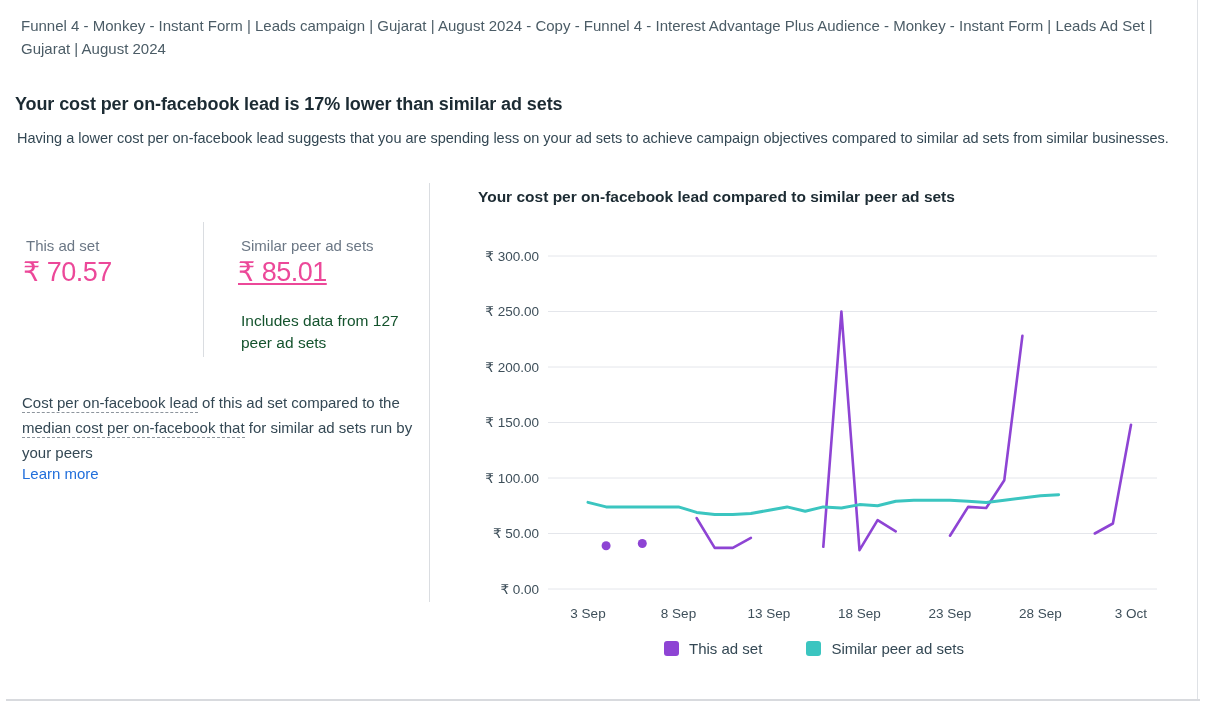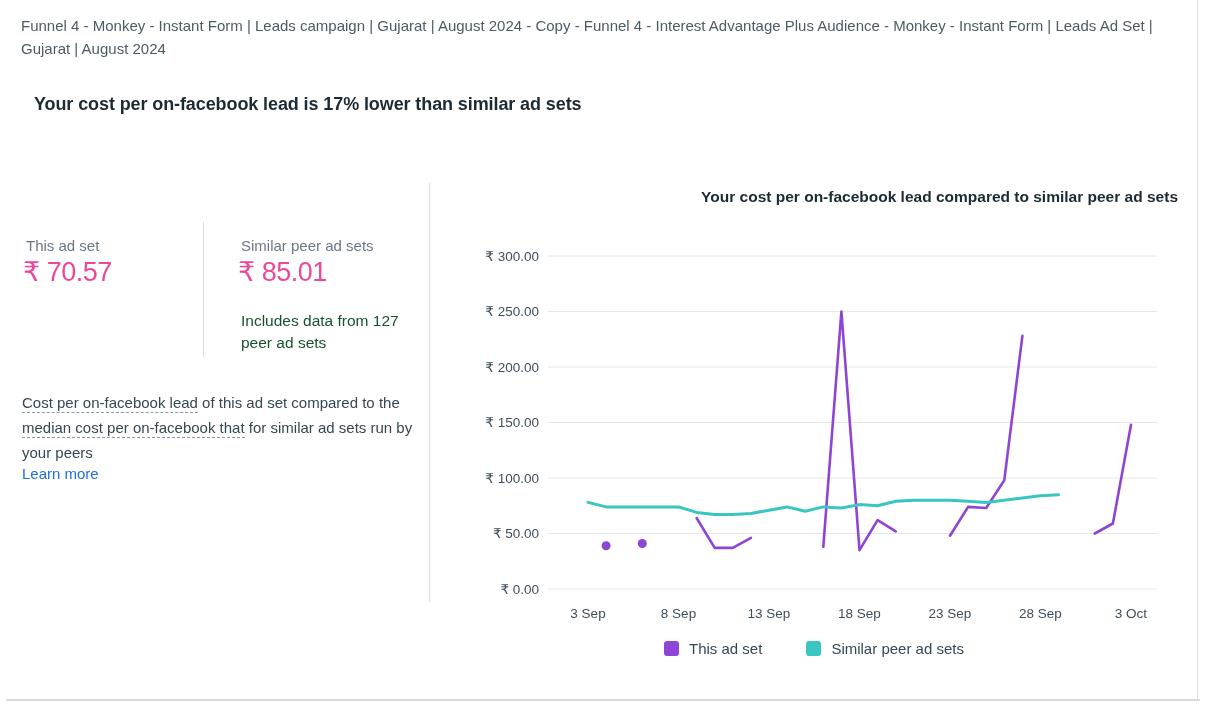--- a/index.html
+++ b/index.html
@@ -5,21 +5,21 @@
   html,body{margin:0;padding:0;background:#fff;}
   #screen{
     position:relative;width:1206px;height:716px;background:#ffffff;
     font-family:"Liberation Sans","DejaVu Sans",sans-serif;overflow:hidden;padding-left:42px;
   }
   .breadcrumb{
     position:absolute;left:21px;top:14px;width:1172px;
     font-size:15px;line-height:23px;color:#4b5c66;
   }
   .headline{
-    position:absolute;left:34px;top:82px;width:1160px;
+    position:absolute;left:15px;top:82px;width:1160px;
     font-size:18px;font-weight:700;color:#1c2b33;letter-spacing:-0.1px;
   }
   .subtext{
     position:absolute;left:17px;top:112px;width:1152px;
     font-size:14.5px;line-height:22px;color:#344854;
   }
   .vdivider{position:absolute;width:1px;background:#dadde1;}
   .stat-label{position:absolute;font-size:15px;color:#6b7785;}
   .stat-value{position:absolute;font-size:27px;font-weight:400;color:#ec4899;letter-spacing:-0.5px;}
   .stat-note{position:absolute;font-size:15.5px;line-height:22px;color:#14532d;width:175px;}
@@ -29,50 +29,51 @@
   }
   .dashed-term{
     border-bottom:1px dashed #8d959d;padding-bottom:1px;cursor:help;margin-top:18px;
   }
   .learn-more{
     position:absolute;left:22px;top:465px;font-size:15px;color:#216fdb;
     text-decoration:none;cursor:pointer;
   }
   .chart-title{
     position:absolute;left:478px;top:188px;width:700px;
-    font-size:15.5px;font-weight:700;color:#1c2b33;text-align:right;
+    font-size:15.5px;font-weight:700;color:#1c2b33;
   }
   #chart-svg{position:absolute;left:440px;top:245px;}
   .legend{
     position:absolute;left:664px;top:640px;display:flex;align-items:center;gap:44px;
     font-size:15px;color:#344854;
   }
   .legend-item{display:flex;align-items:center;gap:10px;}
   .legend-swatch{width:15px;height:15px;border-radius:3px;display:inline-block;}
   .card-border-bottom{position:absolute;left:6px;top:699px;width:1194px;height:2px;background:#d8dade;}
   .card-border-right{position:absolute;left:1197px;top:0px;width:1px;height:699px;background:#dfe2e6;}
 </style>
 </head>
 <body>
 
 <div id="screen">
 
   <div class="breadcrumb">Funnel 4 - Monkey - Instant Form | Leads campaign | Gujarat | August 2024 - Copy - Funnel 4 - Interest Advantage Plus Audience - Monkey - Instant Form | Leads Ad Set | Gujarat | August 2024</div>
 
   <h1 class="headline">Your cost per on-facebook lead is 17% lower than similar ad sets</h1>
 
+  <p class="subtext">Having a lower cost per on-facebook lead suggests that you are spending less on your ad sets to achieve campaign objectives compared to similar ad sets from similar businesses.</p>
 
   <div class="vdivider" style="left:203px;top:222px;height:135px;"></div>
   <div class="vdivider" style="left:429px;top:183px;height:419px;"></div>
 
   <div class="stat-label" style="left:26px;top:237px;">This ad set</div>
   <div class="stat-value" style="left:23px;top:256px;">₹ 70.57</div>
 
   <div class="stat-label" style="left:241px;top:237px;">Similar peer ad sets</div>
-  <div class="stat-value" style="left:238px;top:256px;">₹ 85.01</div>
+  <div class="stat-value" style="left:238px;top:256px;text-decoration:underline;">₹ 85.01</div>
   <div class="stat-note" style="left:241px;top:310px;">Includes data from 127 peer ad sets</div>
 
   <div class="metric-note"><span class="dashed-term">Cost per on-facebook lead</span><span> of this ad set compared to the </span><span class="dashed-term">median cost per on-facebook that</span><span> for similar ad sets run by your peers</span></div>
   <a class="learn-more">Learn more</a>
 
   <div class="chart-title">Your cost per on-facebook lead compared to similar peer ad sets</div>
   <svg id="chart-svg" width="766" height="385">
       <line x1="108" y1="11" x2="717" y2="11" stroke="#e4e6eb" stroke-width="1"></line>
       <text x="99" y="15.5" text-anchor="end" fill="#3e4f5a" font-size="13.5px" font-family="Liberation Sans, DejaVu Sans, sans-serif">₹ 300.00</text>
       <line x1="108" y1="66.5" x2="717" y2="66.5" stroke="#e4e6eb" stroke-width="1"></line>

